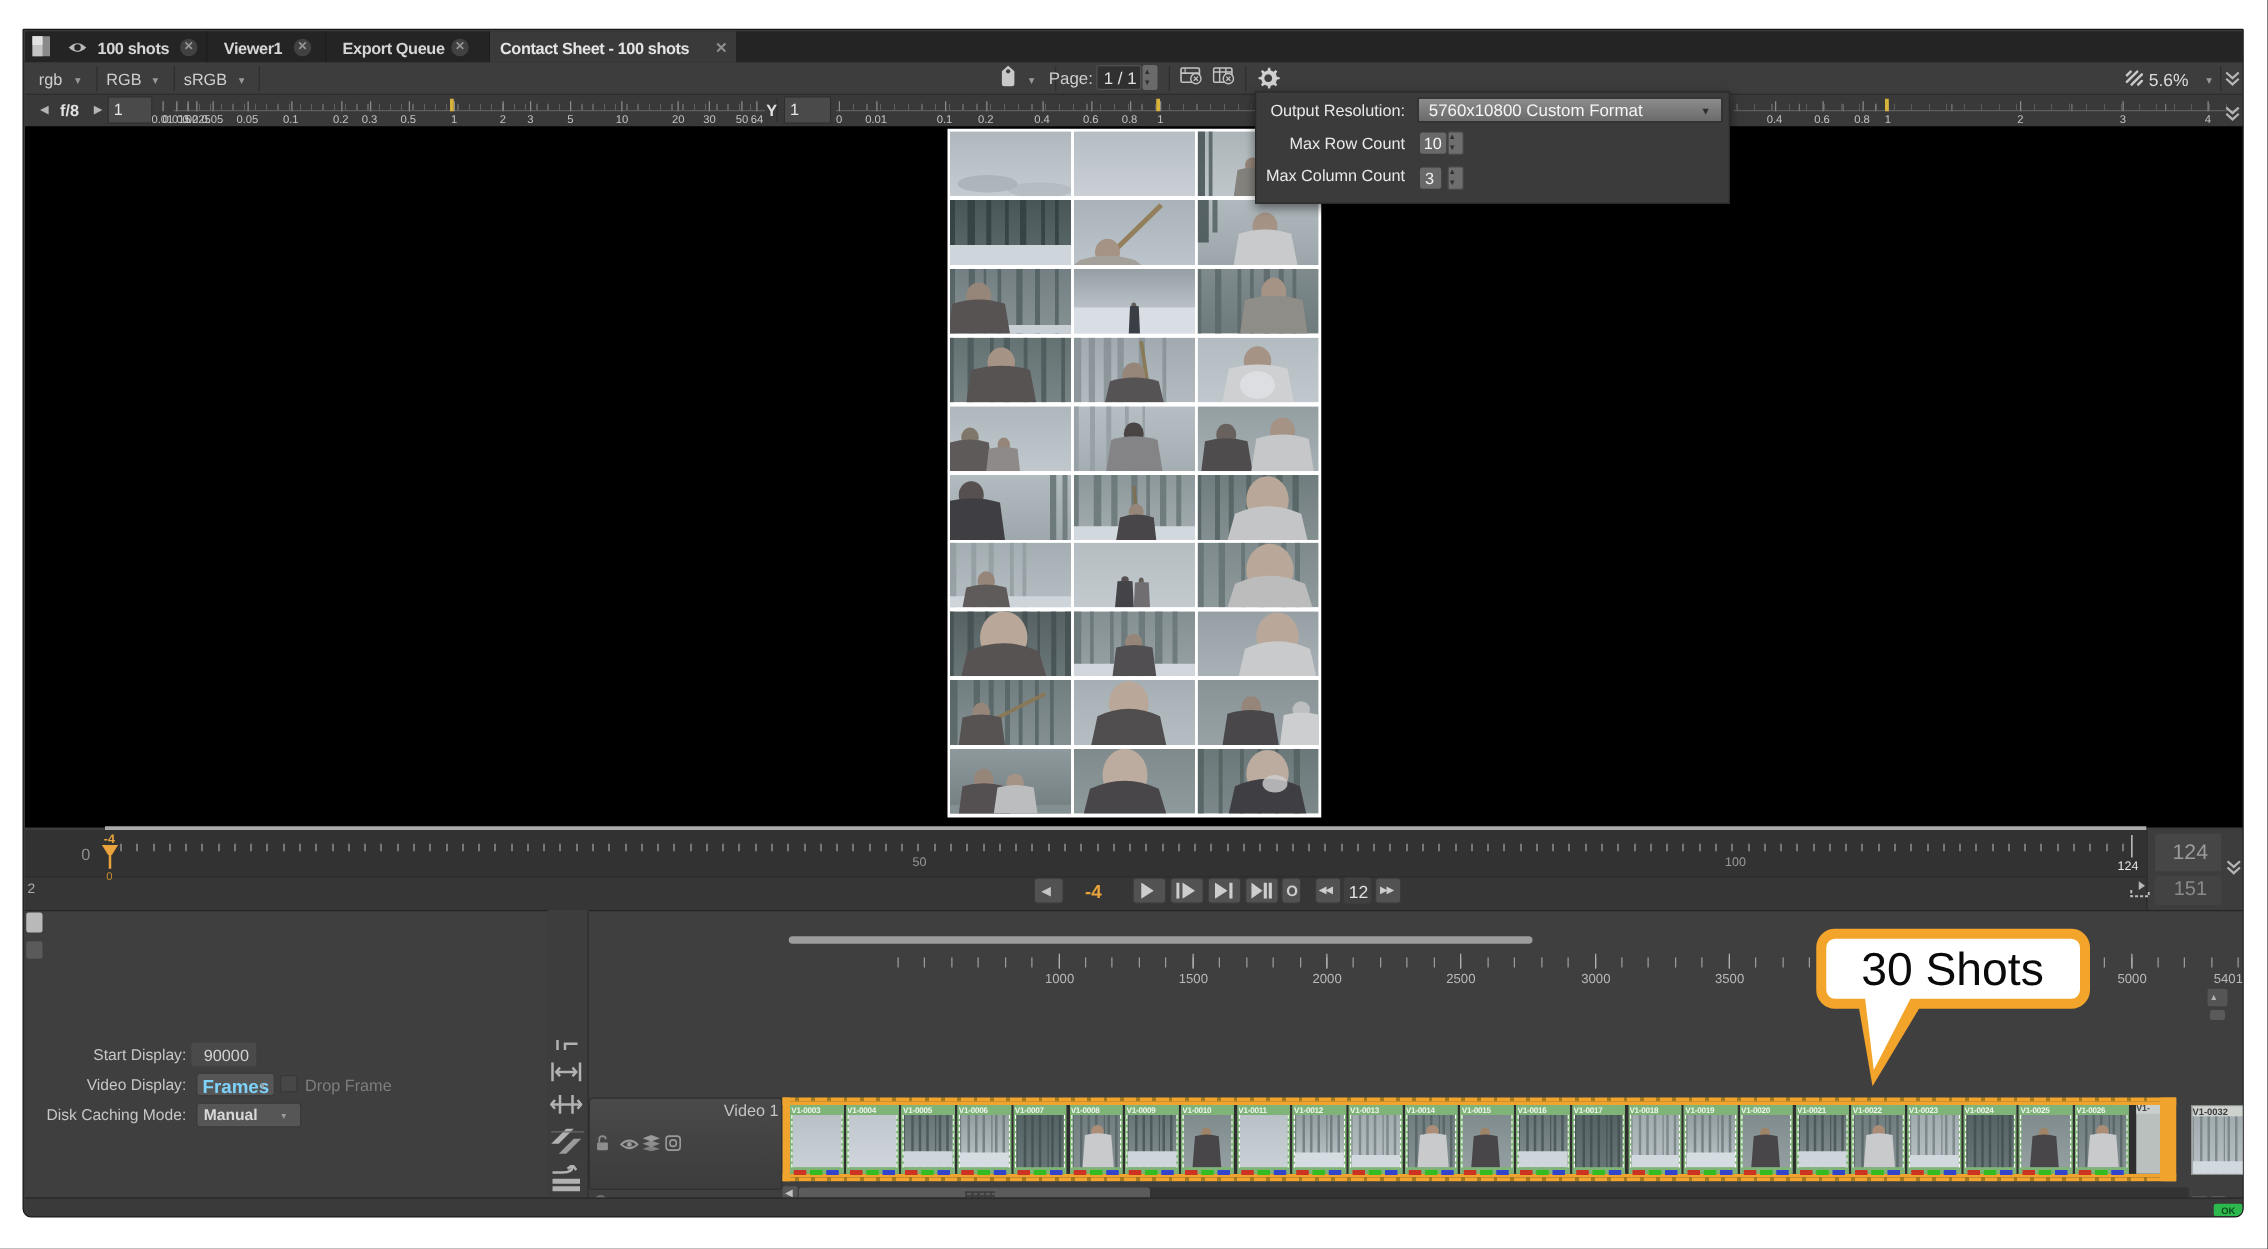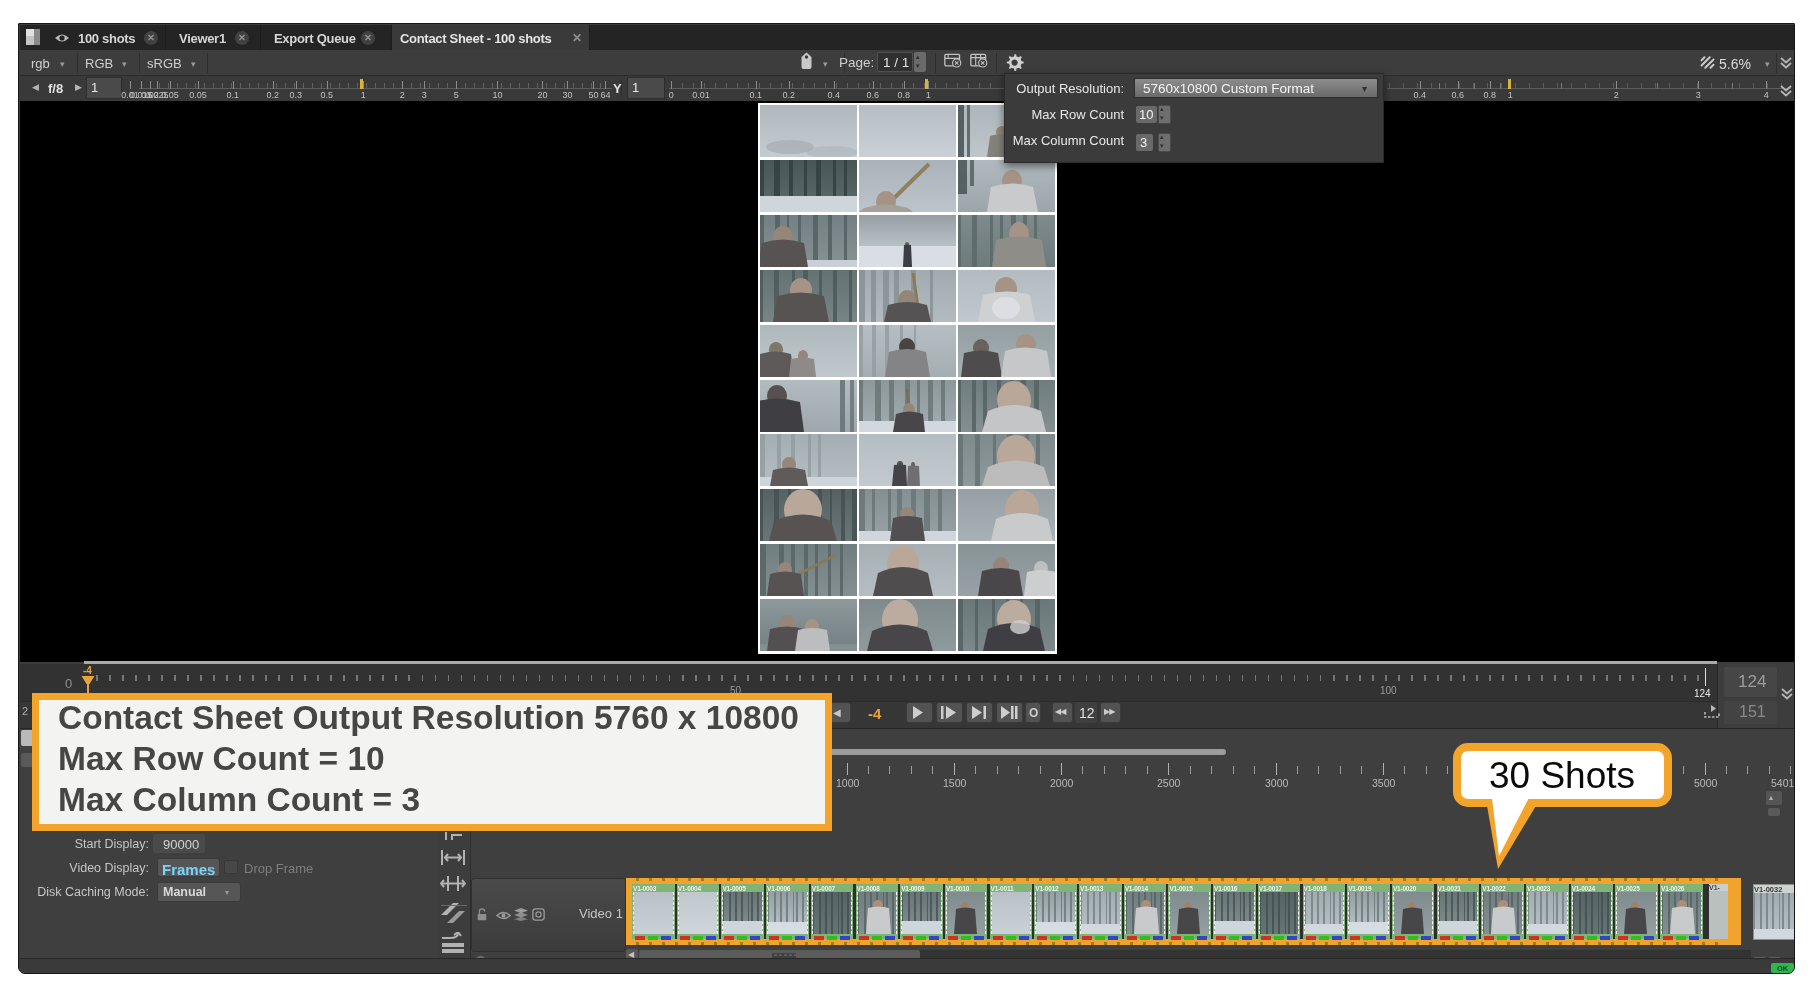--- a/index.html
+++ b/index.html
@@ -837,21 +837,21 @@
       <g fill="#9a9a9a">
         <path d="M8 0 L16 3 L8 6 L0 3 Z"></path>
         <path d="M8 5 L16 8 L8 11 L0 8 Z" opacity="0.85"></path>
         <path d="M8 10 L16 13 L8 15 L0 13 Z" opacity="0.7"></path>
       </g>
     </svg>
     <svg class="abs" style="left:513px;top:884px" width="13" height="13" viewBox="0 0 15 15">
       <rect x="1" y="1" width="13" height="13" rx="3" fill="none" stroke="#9a9a9a" stroke-width="1.5"></rect>
       <circle cx="7.5" cy="7.5" r="3" fill="none" stroke="#9a9a9a" stroke-width="1.4"></circle>
     </svg>
-    <div class="abs" style="left:560px;top:882px;font-size:13px;color:#c4c4c4;white-space:nowrap;">Video 1</div>
+    <div class="abs" style="left:560px;top:857px;font-size:13px;color:#c4c4c4;white-space:nowrap;">Video 1</div>
     <div class="abs" style="left:453px;top:935px;width:154px;height:4px;background:#242424;border-radius:2px"></div>
     <div class="abs" style="left:455px;top:931px;width:13px;height:13px;border-radius:7px;background:#6f6f6f;border:1px solid #404040"></div>
     <div class="abs" style="left:607px;top:854px;width:1115px;height:67px">
       <div class="abs" style="left:0;top:0;width:1115px;height:3px;background:repeating-linear-gradient(90deg,#f0a42e 0 10px,#a87a1e 10px 13px)"></div>
       <div class="abs" style="left:0;top:3px;width:1115px;height:3px;background:#f0a42e"></div>
       <div class="abs" style="left:0;top:61px;width:1115px;height:3px;background:#f0a42e"></div>
       <div class="abs" style="left:0;top:64px;width:1115px;height:3px;background:repeating-linear-gradient(90deg,#f0a42e 0 10px,#a87a1e 10px 13px)"></div>
       <div class="abs" style="left:0;top:0;width:6px;height:67px;background:#f0a42e"></div>
       <div class="abs" style="left:1102px;top:0;width:13px;height:67px;background:#f0a42e"></div>
       <div class="abs" style="left:6px;top:6px;width:1091px;height:55px;background:#2f2f2f"></div>
@@ -1403,21 +1403,18 @@
     <div class="abs" style="left:1120px;top:83px;font-size:13px;color:#f4f4f4;white-space:nowrap;">10</div>
     <div class="abs" style="left:1139px;top:81px;width:13px;height:19px;background:#6e6e6e;border:1px solid #4a4a4a;border-radius:2px"></div>
     <div class="abs" style="left:1141px;top:81px;font-size:7px;color:#2e2e2e;white-space:nowrap;">▴</div>
     <div class="abs" style="left:1141px;top:90px;font-size:7px;color:#2e2e2e;white-space:nowrap;">▾</div>
     <div class="abs" style="left:975px;top:109px;width:130px;text-align:right;font-size:13px;color:#e8e8e8">Max Column Count</div>
     <div class="abs" style="left:1117px;top:110px;width:17px;height:17px;background:#696969;border-radius:2px"></div>
     <div class="abs" style="left:1121px;top:111px;font-size:13px;color:#f4f4f4;white-space:nowrap;">3</div>
     <div class="abs" style="left:1139px;top:109px;width:13px;height:19px;background:#6e6e6e;border:1px solid #4a4a4a;border-radius:2px"></div>
     <div class="abs" style="left:1141px;top:109px;font-size:7px;color:#2e2e2e;white-space:nowrap;">▴</div>
     <div class="abs" style="left:1141px;top:118px;font-size:7px;color:#2e2e2e;white-space:nowrap;">▾</div>
-    <div class="abs" style="left:13px;top:669px;width:800px;height:138px;background:#f3f3f2;border:7px solid #f3a42b;z-index:50">
-      <div style="font-family:'Liberation Sans',sans-serif;font-weight:bold;font-size:33.5px;line-height:41px;color:#464646;padding:0 0 0 19px;position:relative;top:-3px">Contact Sheet Output Resolution 5760 x 10800<br>Max Row Count = 10<br>Max Column Count = 3</div>
-    </div>
     <svg class="abs" style="left:1422px;top:712px;z-index:49" width="260" height="170" viewBox="0 0 260 170">
       <path d="M44 58 L102 58 L57 133 Z" fill="#f3a42b"></path>
       <rect x="16" y="11" width="211" height="56" rx="11" fill="#ffffff" stroke="#f3a42b" stroke-width="8"></rect>
       <path d="M50 54 L92 54 L58 120 Z" fill="#ffffff"></path>
       <text x="121" y="52" text-anchor="middle" font-family="Liberation Sans,sans-serif" font-size="37" fill="#0a0a0a">30 Shots</text>
     </svg>
   </div>
 </body></html>

